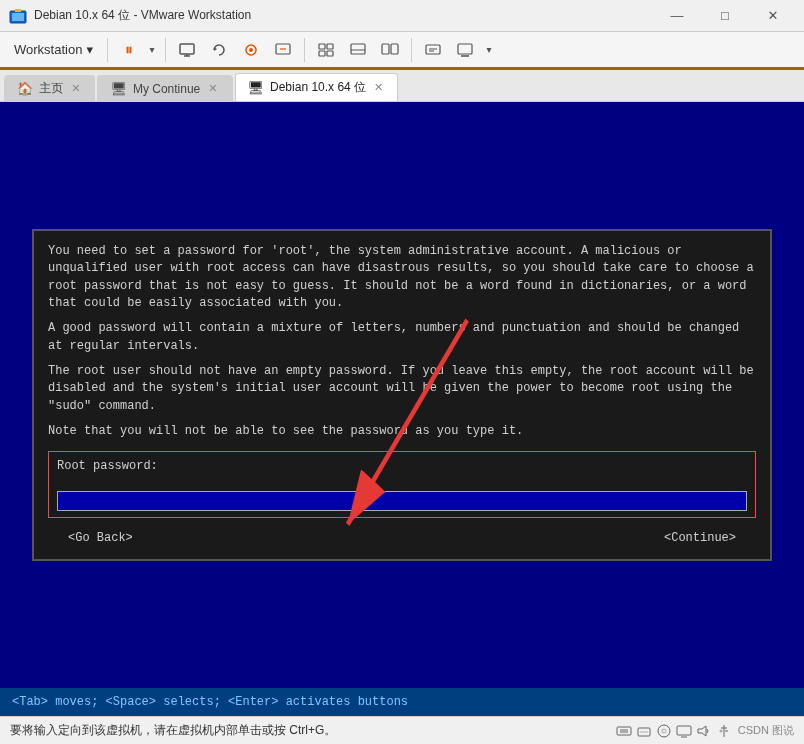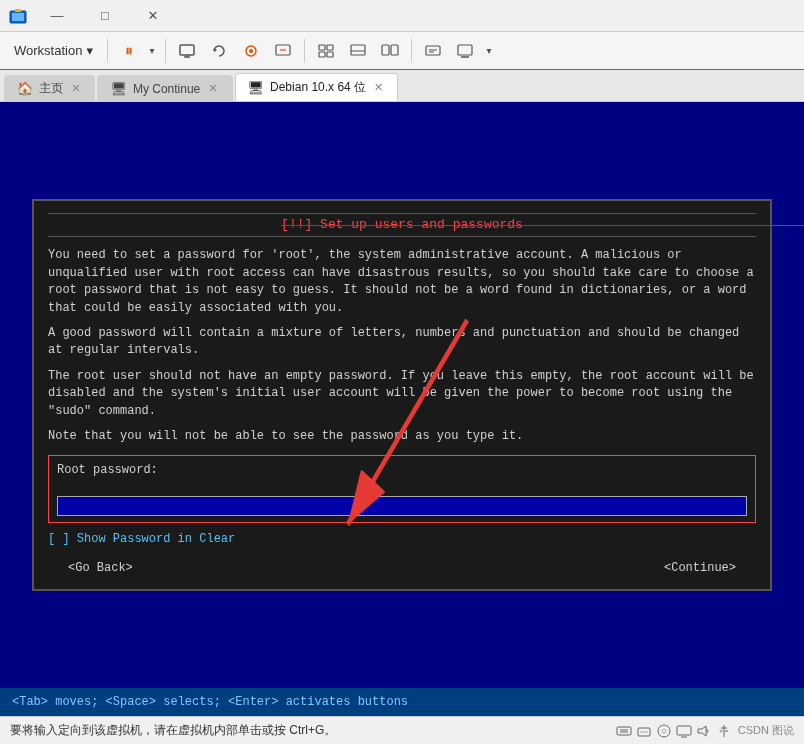--- a/index.html
+++ b/index.html
@@ -49,21 +49,21 @@
       font-size: 13px;
       cursor: pointer;
       color: #555;
       border-radius: 2px;
     }
 
     
     #menu-bar {
       height: 38px;
       background: #f5f5f5;
-      border-bottom: 1px solid #a16207;
+      border-bottom: 3px solid #a16207;
       display: flex;
       align-items: center;
       padding: 0 6px;
       gap: 2px;
     }
     .menu-item {
       padding: 4px 8px;
       font-size: 13px;
       color: #333;
       cursor: pointer;
@@ -287,20 +287,21 @@
 <body>
 
 <div id="title-bar">
   <div class="app-icon">
     <svg viewBox="0 0 18 18" fill="none">
       <rect x="1" y="4" width="16" height="12" rx="1" fill="#1565c0" stroke="#0d47a1" stroke-width="1"></rect>
       <rect x="3" y="6" width="12" height="8" fill="#64b5f6"></rect>
       <polygon points="6,2 12,2 12,5 6,5" fill="#ffb300"></polygon>
     </svg>
   </div>
+  <div class="title-text">Debian 10.x 64 位 - VMware Workstation</div>
   <div class="win-controls">
     <div class="win-btn">—</div>
     <div class="win-btn">□</div>
     <div class="win-btn close">✕</div>
   </div>
 </div>
 
 <div id="menu-bar">
   <div class="menu-item">
     <span>Workstation</span>
@@ -398,32 +399,30 @@
   <svg class="arrow-overlay" viewBox="0 0 740 430" preserveAspectRatio="none" style="position:absolute;top:0;left:0;width:100%;height:100%;pointer-events:none;z-index:10;">
     <defs>
       <marker id="arrowhead" markerWidth="10" markerHeight="7" refX="10" refY="3.5" orient="auto">
         <polygon points="0 0, 10 3.5, 0 7" fill="#e53935"></polygon>
       </marker>
     </defs>
     <line x1="430" y1="160" x2="320" y2="310" stroke="#e53935" stroke-width="4" marker-end="url(#arrowhead)"></line>
   </svg>
 
   <div id="terminal">
-    <div class="terminal-title">[!!] Set up users and passwords</div>
     <div class="terminal-body">
       <p>You need to set a password for 'root', the system administrative account. A malicious or unqualified user with root access can have disastrous results, so you should take care to choose a root password that is not easy to guess. It should not be a word found in dictionaries, or a word that could be easily associated with you.</p>
       <p>A good password will contain a mixture of letters, numbers and punctuation and should be changed at regular intervals.</p>
       <p>The root user should not have an empty password. If you leave this empty, the root account will be disabled and the system's initial user account will be given the power to become root using the "sudo" command.</p>
       <p>Note that you will not be able to see the password as you type it.</p>
     </div>
     <div class="password-section">
       <div class="password-label">Root password:</div>
       <div class="password-input"></div>
     </div>
-    <div class="show-password-line">[ ] Show Password in Clear</div>
     <div class="terminal-buttons">
       <span class="terminal-btn">&lt;Go Back&gt;</span>
       <span class="terminal-btn">&lt;Continue&gt;</span>
     </div>
   </div>
 </div>
 
 <div id="status-bar">
   <span>&lt;Tab&gt; moves; &lt;Space&gt; selects; &lt;Enter&gt; activates buttons</span>
 </div>

